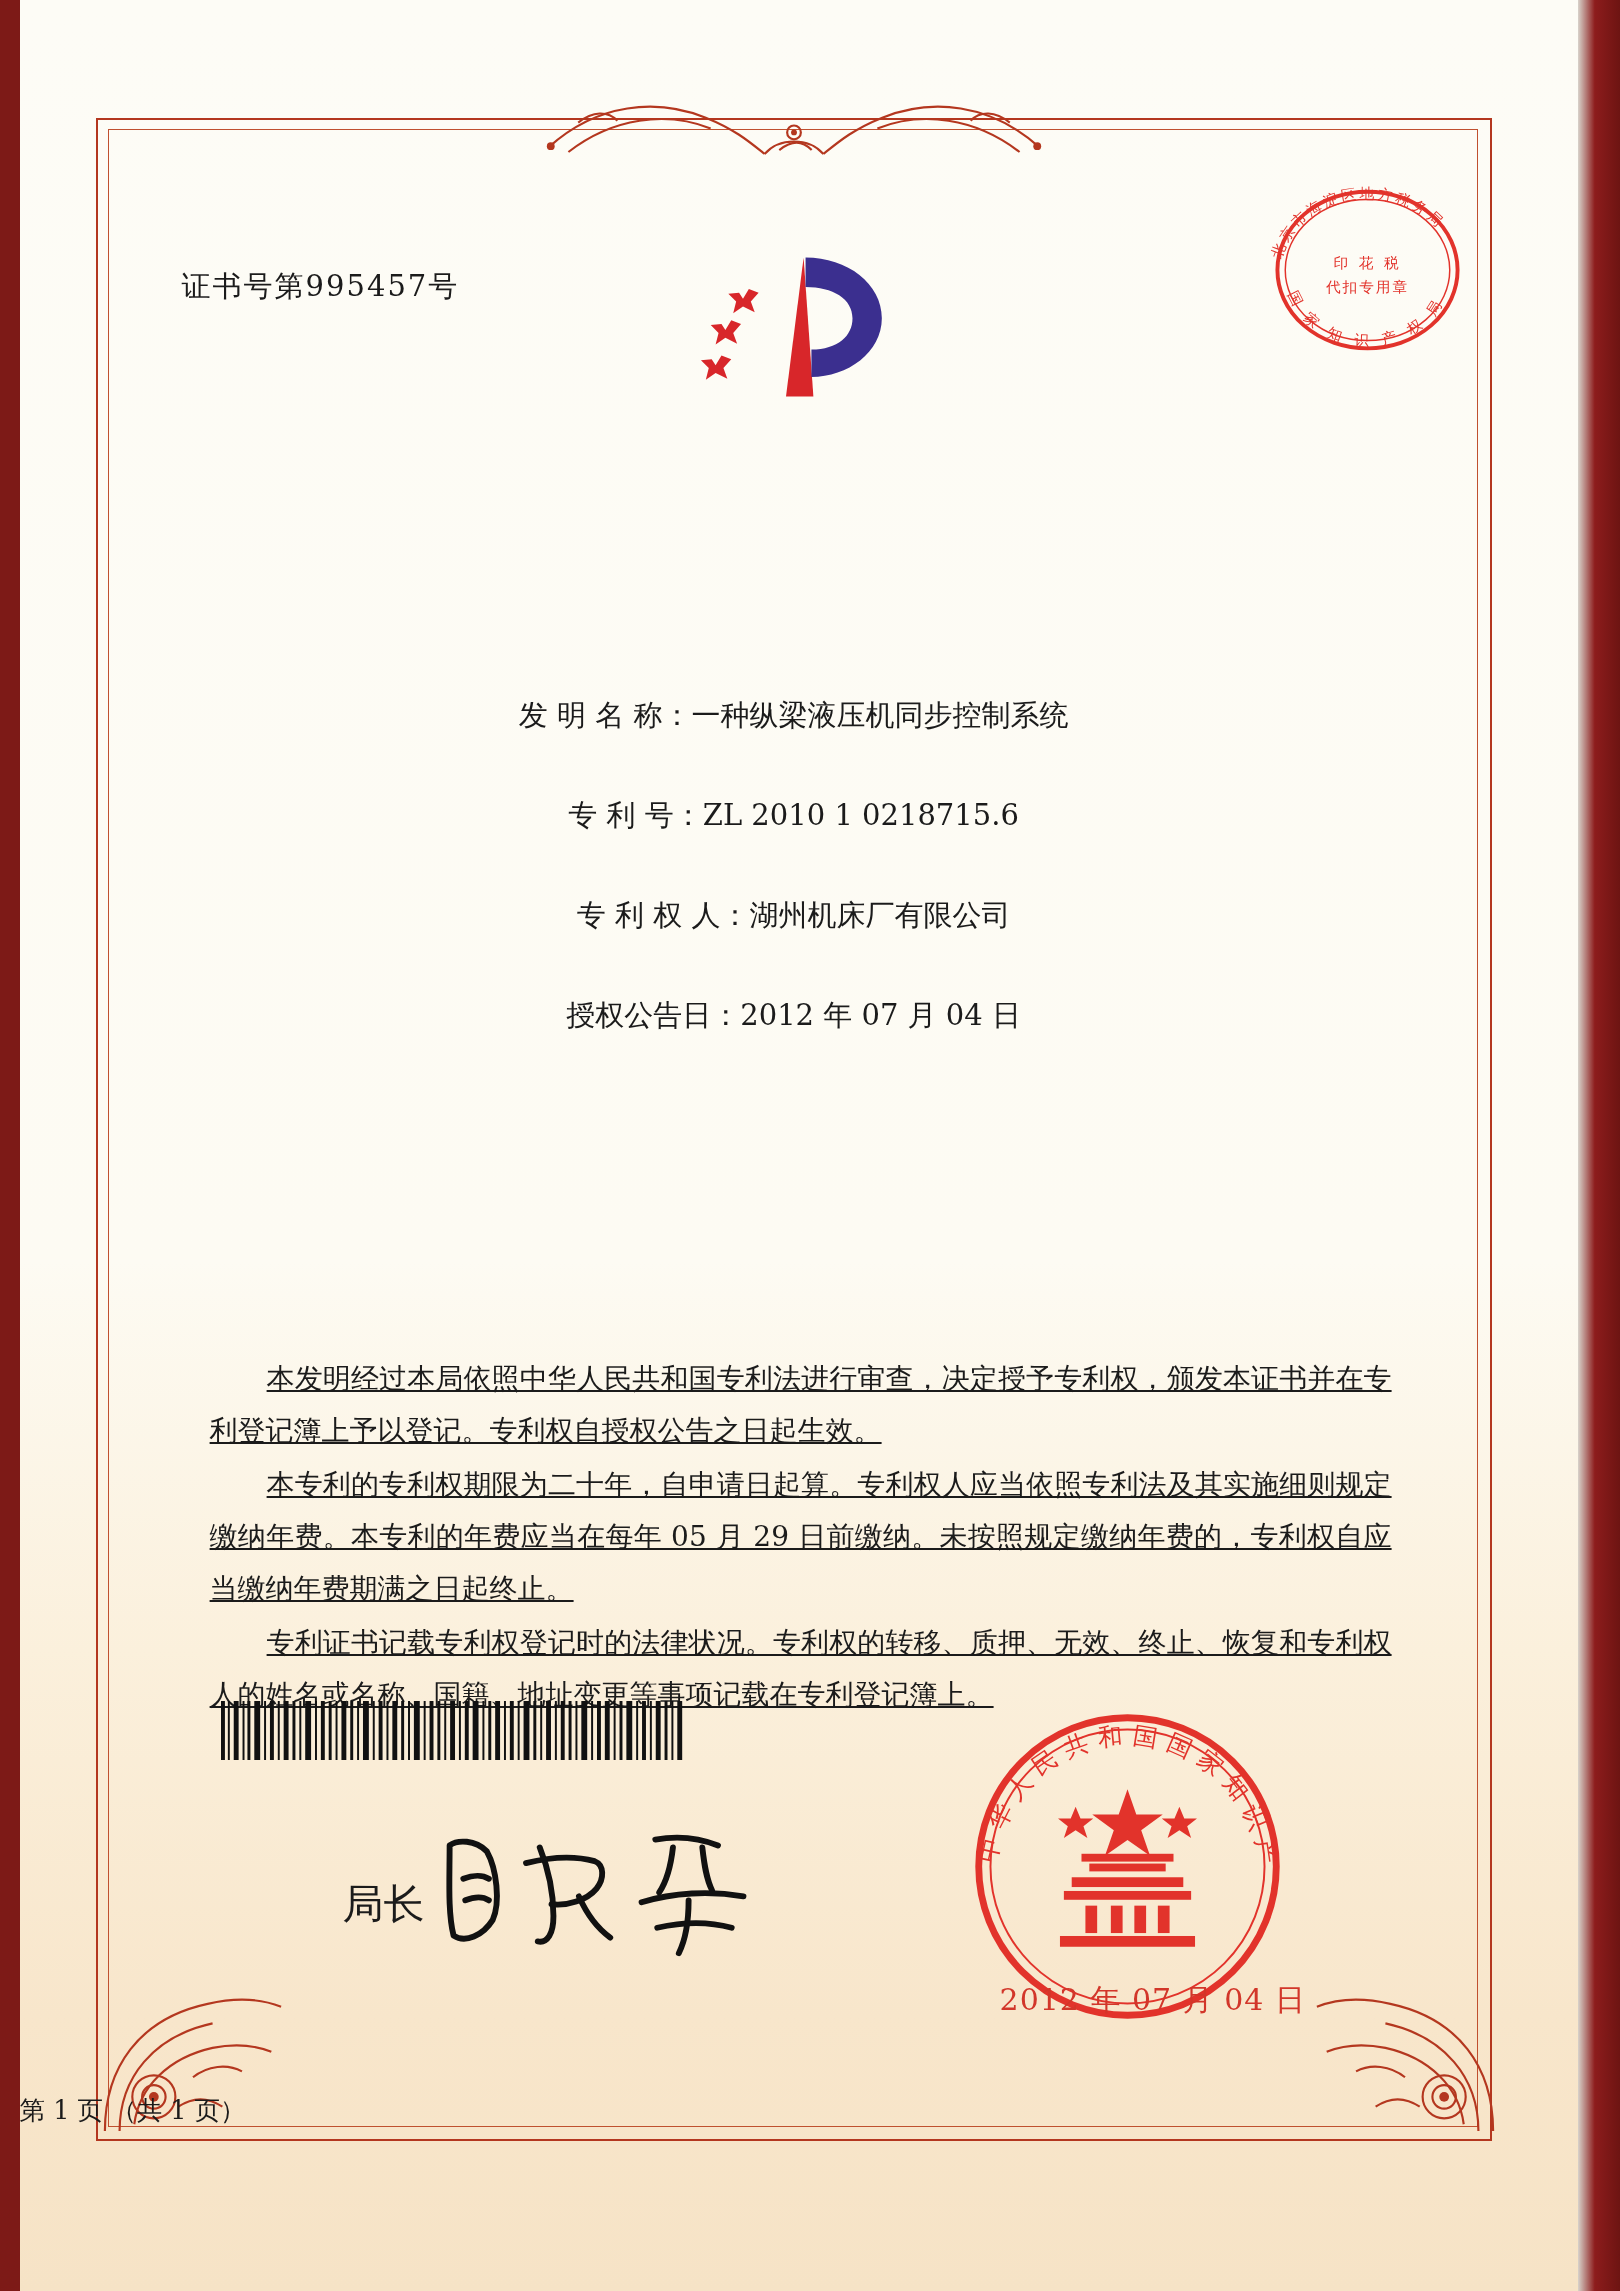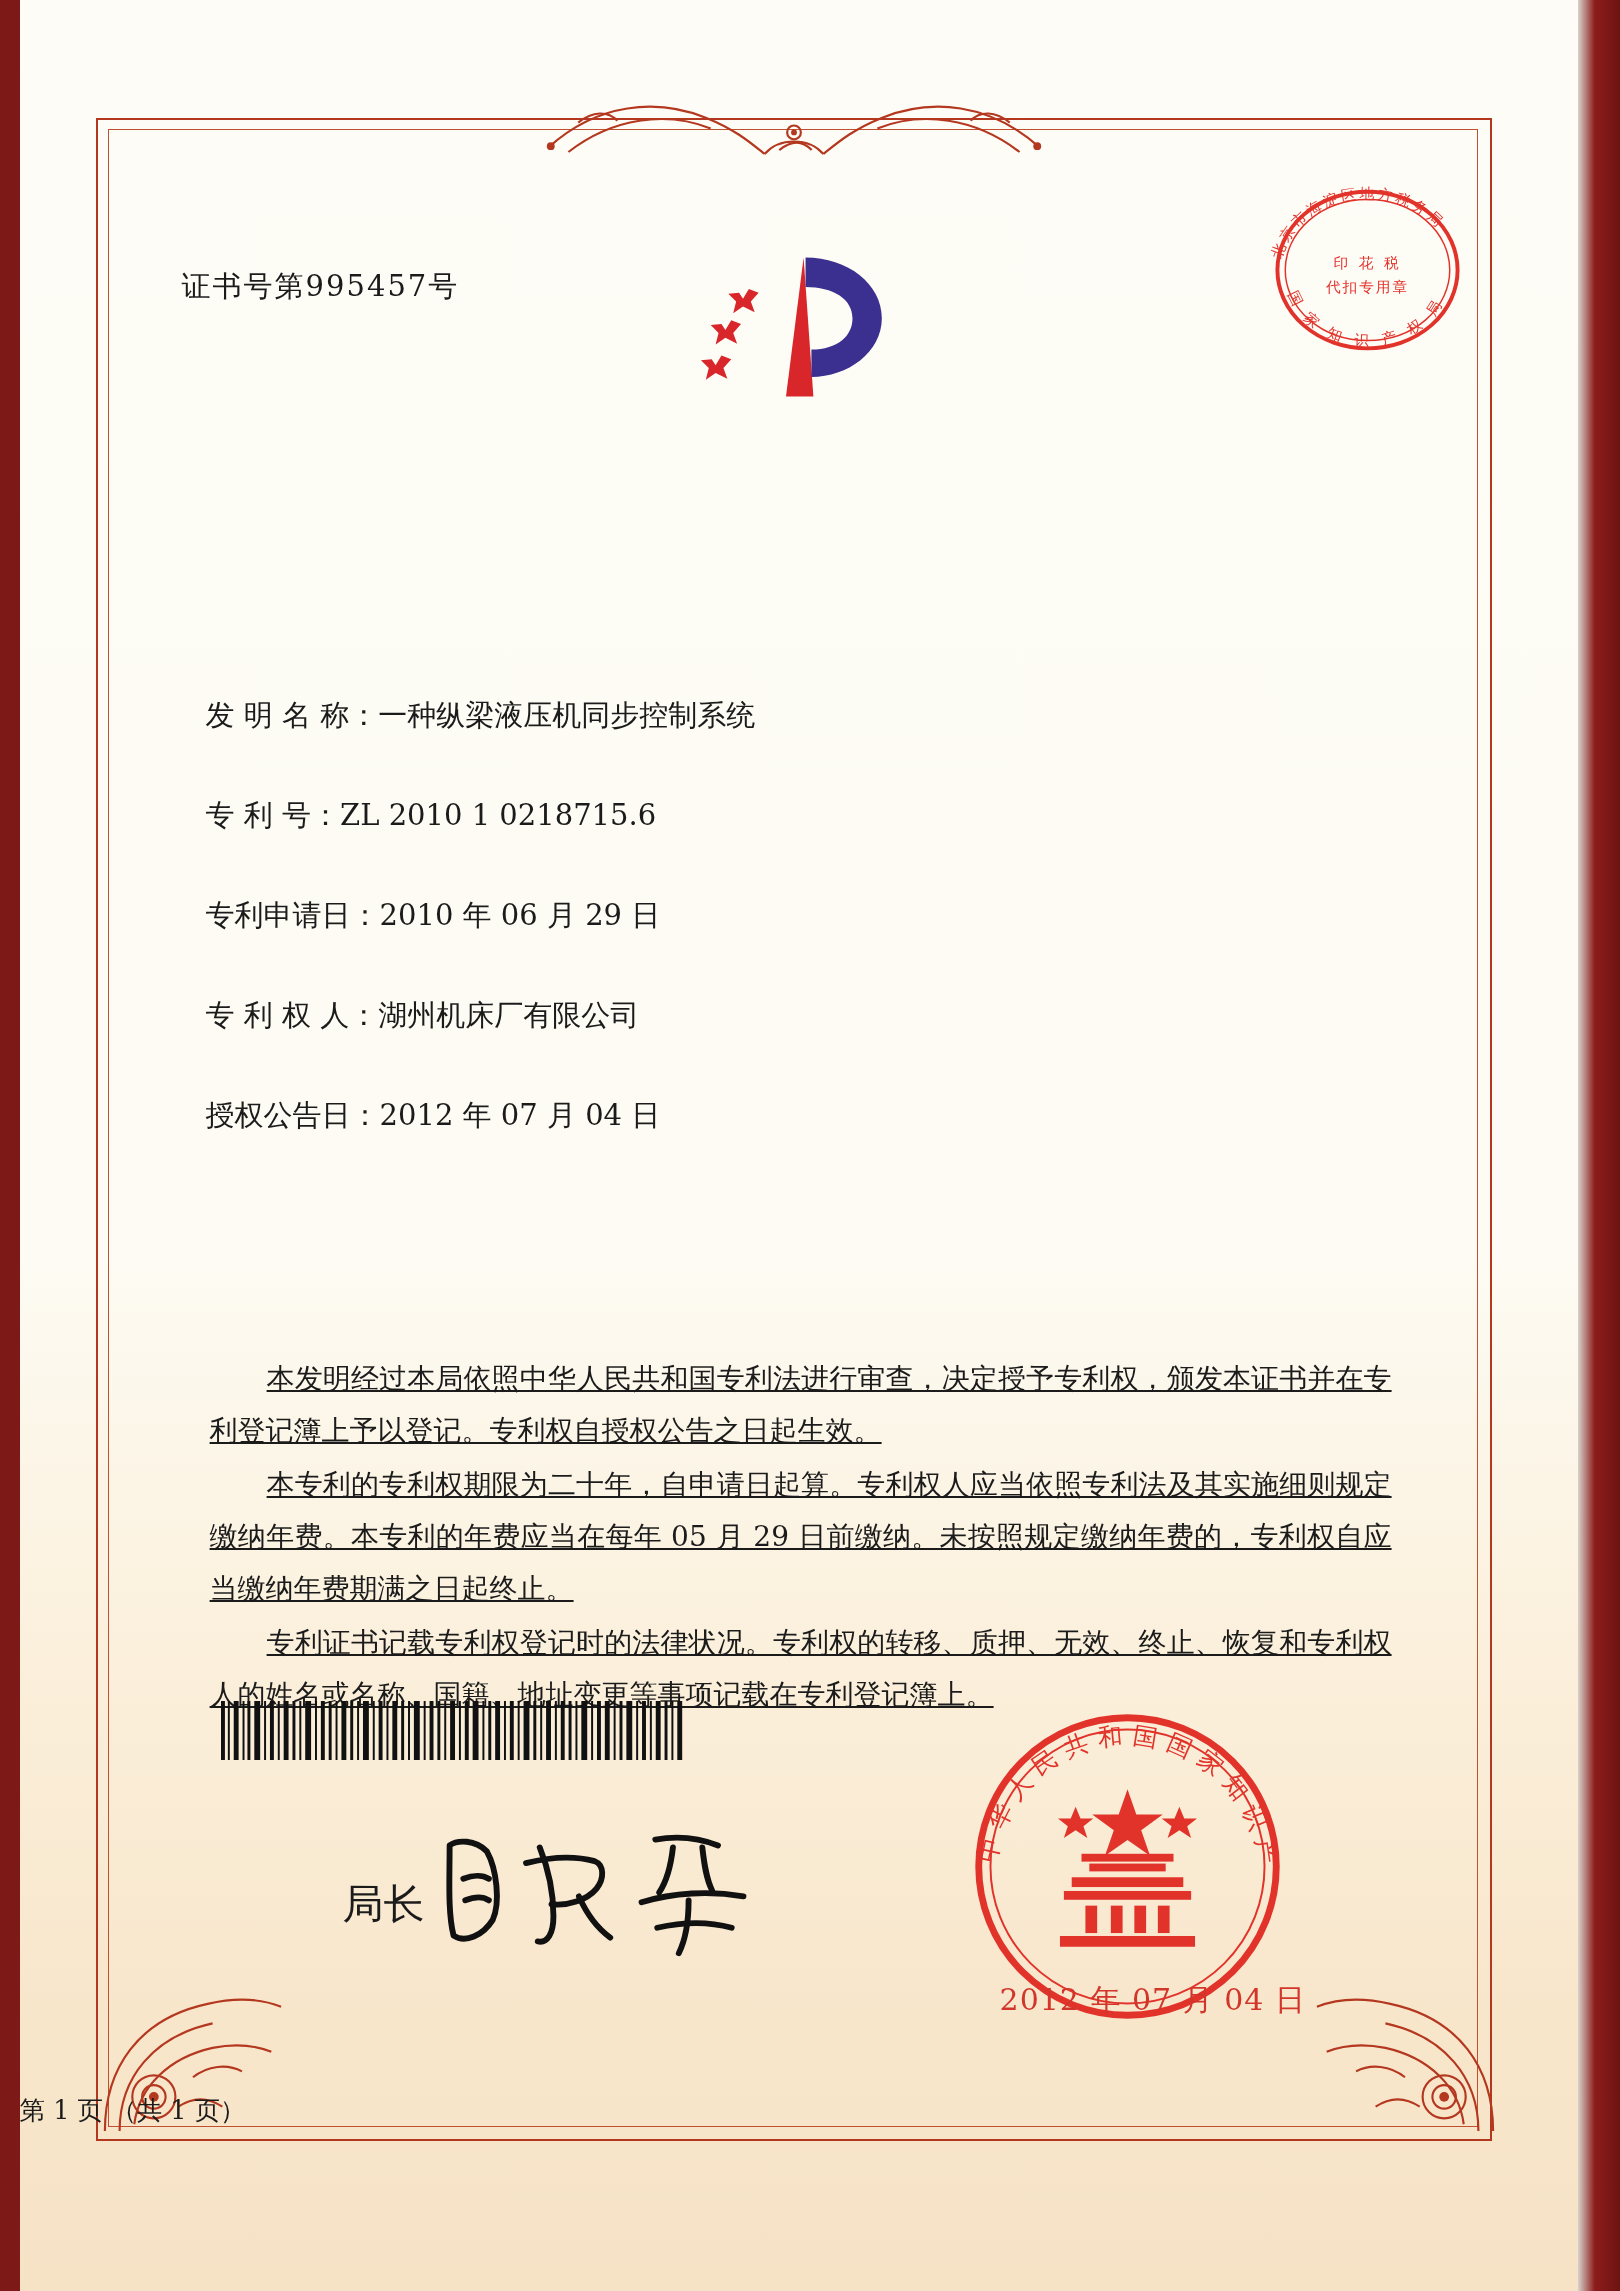--- a/index.html
+++ b/index.html
@@ -51,21 +51,21 @@
     position:absolute;left:0;right:0;top:485px;
     text-align:center;
     font-size:73px;
     letter-spacing:27.4px;
     color:#111;
     font-weight:bold;
     font-family:"DejaVu Serif", serif;
     text-indent:27.4px;
   }
   .fields{
-    position:absolute;left:186px;top:696px;width:1176px;
+    position:absolute;left:186px;top:696px;width:1176px;text-align:center;
   }
   .field{
     font-size:29px;color:#1b1b1b;margin-bottom:60px;white-space:nowrap;
     font-family:"DejaVu Serif", serif;
   }
   .field .lbl{letter-spacing:0px;}
   .body-text{
     position:absolute;left:186px;top:1353px;width:1186px;
     font-size:28px;line-height:52px;color:#1b1b1b;text-align:justify;
     font-family:"DejaVu Serif", serif;
@@ -183,23 +183,20 @@
     <text x="120" y="122" text-anchor="middle" font-size="15" fill="#e2332b" letter-spacing="2" font-family="DejaVu Serif, serif">代扣专用章</text>
   </svg>
 
 
   <div class="fields">
     <div class="field">
       <span class="lbl">发 明 名 称：</span><span>一种纵梁液压机同步控制系统</span>
     </div>
     <div class="field">
       <span class="lbl">专  利    号：</span><span>ZL 2010 1 0218715.6</span>
-    </div>
-    <div class="field">
-      <span class="lbl">专利申请日：</span><span>2010 年 06 月 29 日</span>
     </div>
     <div class="field">
       <span class="lbl">专 利 权 人：</span><span>湖州机床厂有限公司</span>
     </div>
     <div class="field">
       <span class="lbl">授权公告日：</span><span>2012 年 07 月 04 日</span>
     </div>
   </div>
 
   <div class="body-text">

